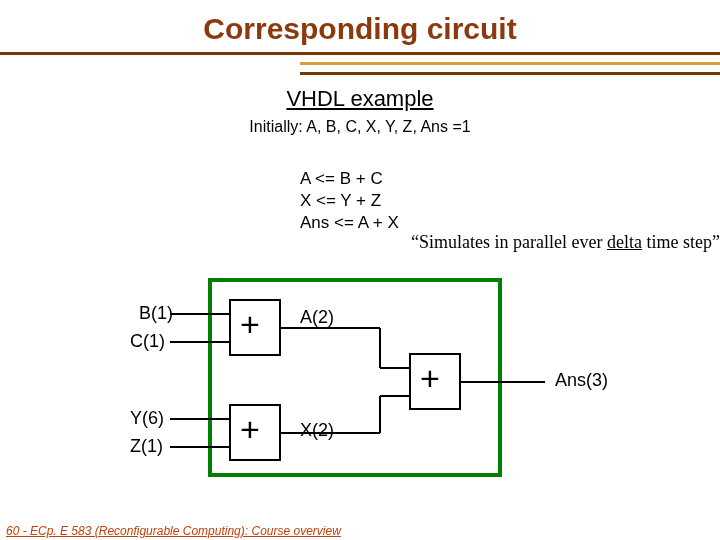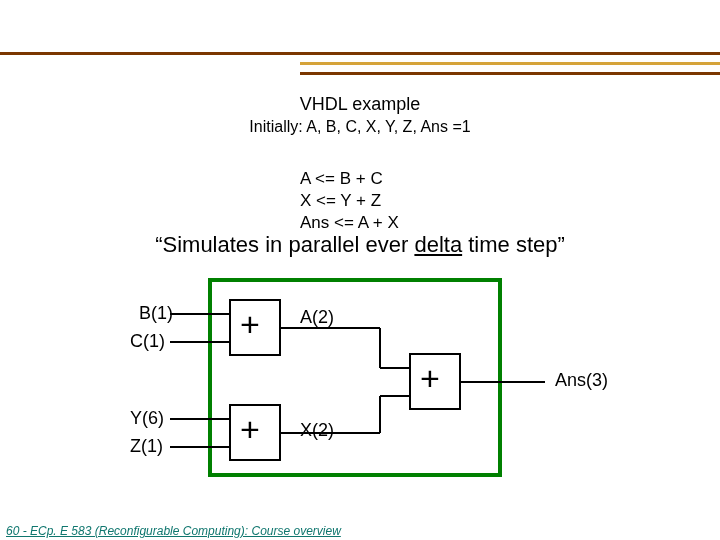--- a/index.html
+++ b/index.html
@@ -33,45 +33,47 @@
   .rule-gold {
     position: absolute;
     right: 0;
     height: 3px;
     background: #d5a33a;
   }
   .subtitle {
     position: absolute;
     left: 0; right: 0;
     text-align: center;
-    top: 94px;
-    font-size: 18px;
+    top: 86px;
+    font-size: 22px;
+    text-decoration: underline;
   }
   .initially {
     position: absolute;
     left: 0; right: 0;
     text-align: center;
     top: 118px;
     font-size: 16px;
   }
   .code {
     position: absolute;
     left: 300px;
     top: 152px;
     font-size: 17px;
     line-height: 1.3;
     white-space: pre;
     margin-top: 16px;
   }
   .quote {
     position: absolute;
     left: 0; right: 0;
-    text-align: center;
+    text-align: right;
     top: 232px;
-    font-size: 22px;
+    font-size: 18px;
+    font-family: Liberation Serif, serif;
   }
   .quote .u { text-decoration: underline; }
 
   .circuit {
     position: absolute;
     left: 130px;
     top: 270px;
     width: 530px;
     height: 220px;
   }
@@ -91,37 +93,38 @@
     bottom: 0;
     width: 100%;
     height: 22px;
   }
   .footer-left {
     position: absolute;
     left: 6px;
     bottom: 2px;
     font-size: 12px;
     font-style: italic;
-    color: #0f766e;
+    color: #c2410c;
     text-decoration: underline;
   }
   .footer-right {
     position: absolute;
     right: 10px;
     bottom: 2px;
     font-size: 13px;
     color: #b0831f;
     font-family: "Times New Roman", serif;
   }
 </style>
 </head>
 <body>
 
 <div class="slide">
 
+  <div class="title">Corresponding circuit</div>
 
   <div class="rule-dark" style="top:52px"></div>
   <div class="rule-gold" style="top:62px; left:300px"></div>
   <div class="rule-dark" style="top:72px; left:300px"></div>
 
   <div class="subtitle">VHDL example</div>
   <div class="initially">Initially: A, B, C, X, Y, Z, Ans =1</div>
 
   <div class="code"><span>A &lt;= B + C</span>
 <span>X &lt;= Y + Z</span>

